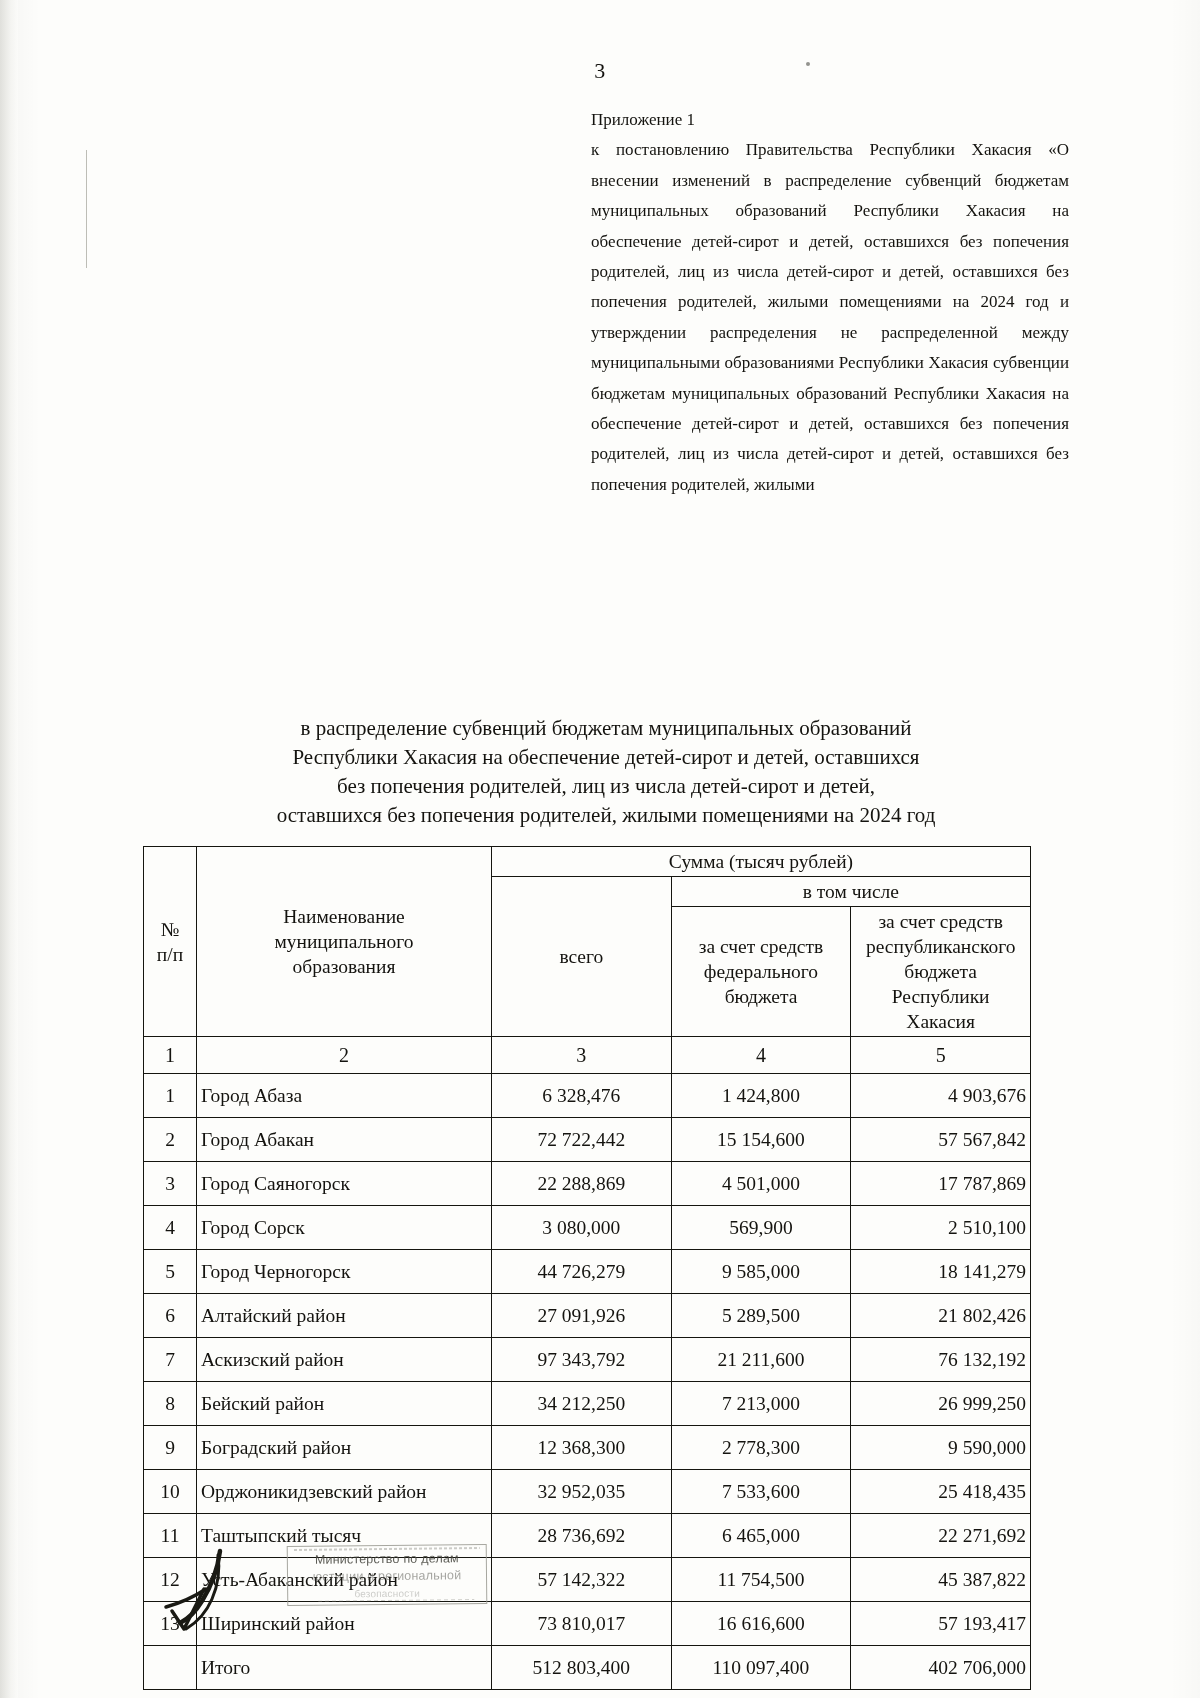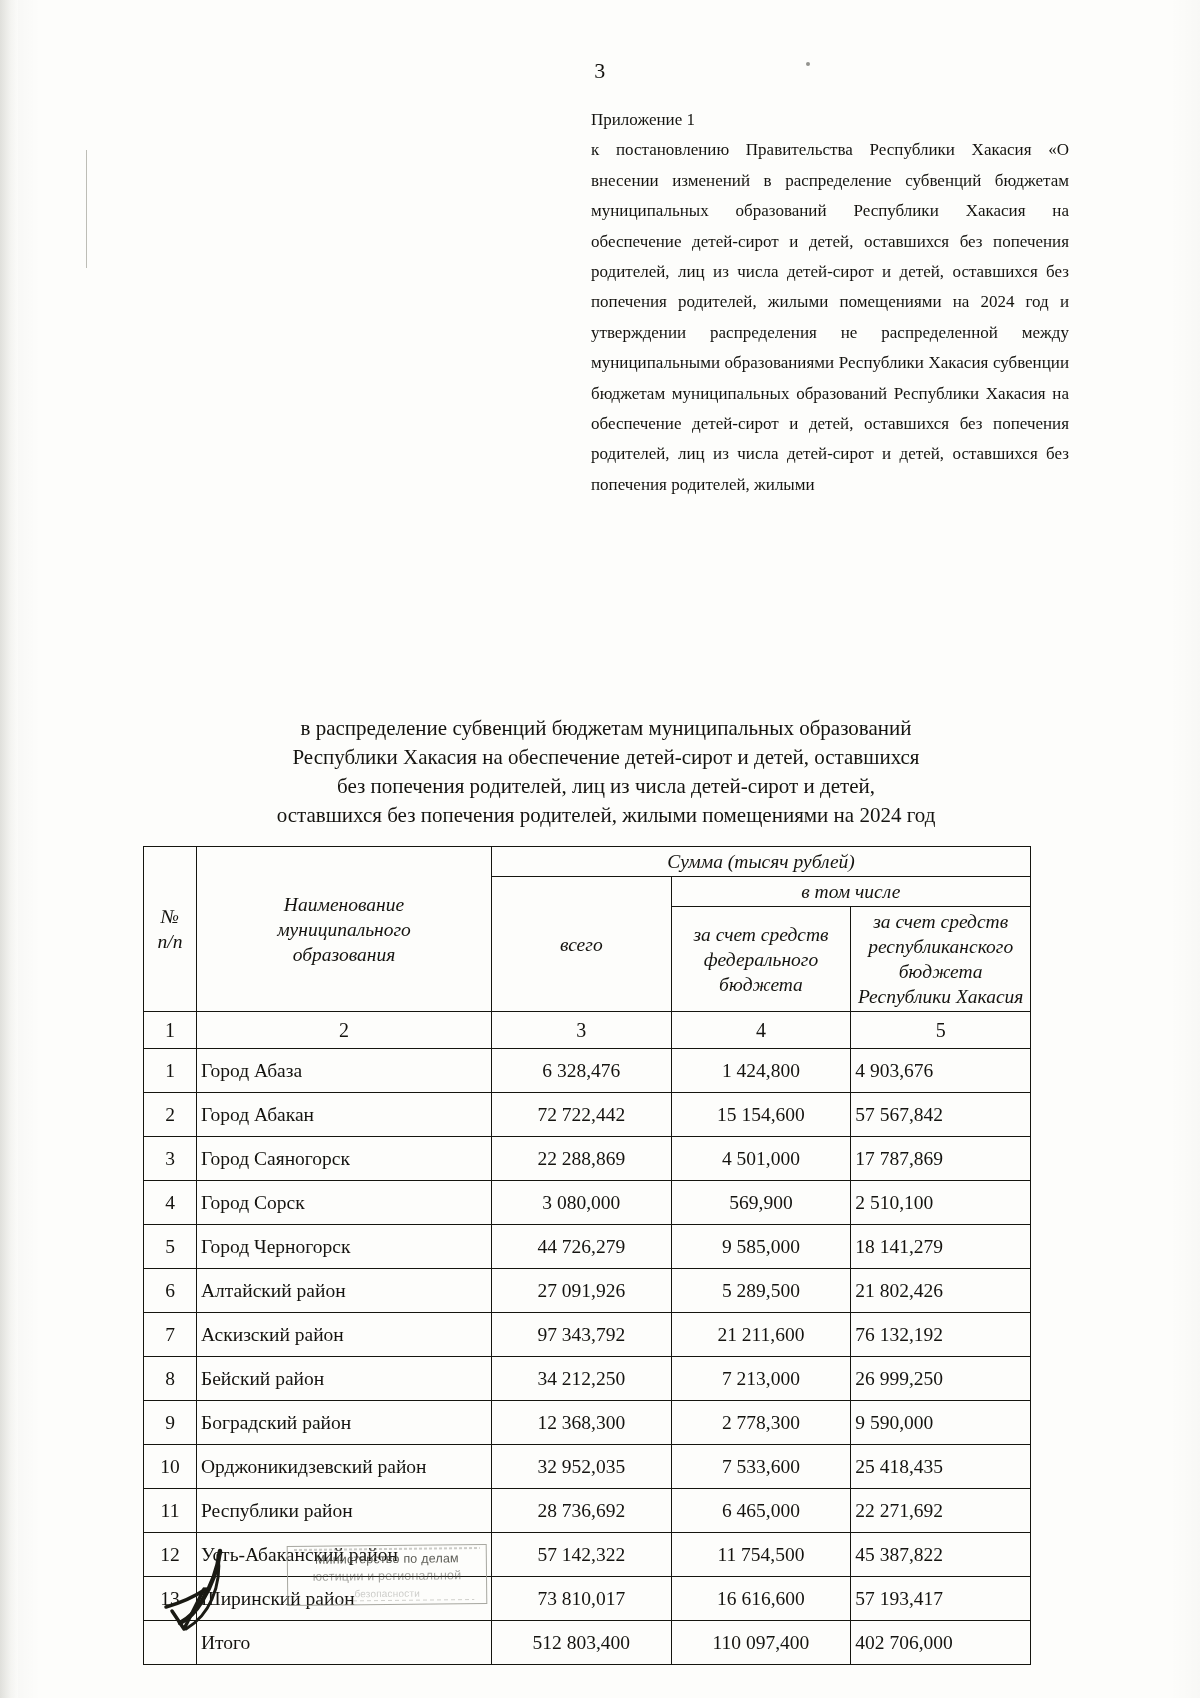--- a/index.html
+++ b/index.html
@@ -116,23 +116,23 @@
     border: 1.6px solid #15150f;
     padding: 2px 4px;
     font-weight: normal;
     vertical-align: middle;
     line-height: 25px;
   }
   .c-num   { width: 44px;  text-align: center; }
   .c-name  { width: 286px; text-align: left; padding-left: 8px; }
   .c-total { width: 142px; text-align: center; }
   .c-fed   { width: 152px; text-align: center; }
-  .c-rep   { width: 264px; text-align: left; }
-
-  .hdr-cell { text-align: center; font-style: italic; }
+  .c-rep   { width: 264px; text-align: right; }
+
+  .hdr-cell { text-align: center; }
   .hdr-tall { height: 64px; }
   .numrow td { text-align: center; height: 32px; font-size: 20px; }
   .numrow td.c-name { text-align: center; }
   .datarow td { height: 39px; }
   .datarow td.c-num { font-size: 19.5px; }
 
   
   .stamp {
     position: absolute;
     left: 287px;
@@ -306,21 +306,21 @@
           </tr>
           <tr class="datarow">
             <td class="c-num">10</td>
             <td class="c-name">Орджоникидзевский район</td>
             <td class="c-total">32 952,035</td>
             <td class="c-fed">7 533,600</td>
             <td class="c-rep">25 418,435</td>
           </tr>
           <tr class="datarow">
             <td class="c-num">11</td>
-            <td class="c-name">Республики район</td>
+            <td class="c-name">Таштыпский тысяч</td>
             <td class="c-total">28 736,692</td>
             <td class="c-fed">6 465,000</td>
             <td class="c-rep">22 271,692</td>
           </tr>
           <tr class="datarow">
             <td class="c-num">12</td>
             <td class="c-name">Усть-Абаканский район</td>
             <td class="c-total">57 142,322</td>
             <td class="c-fed">11 754,500</td>
             <td class="c-rep">45 387,822</td>

